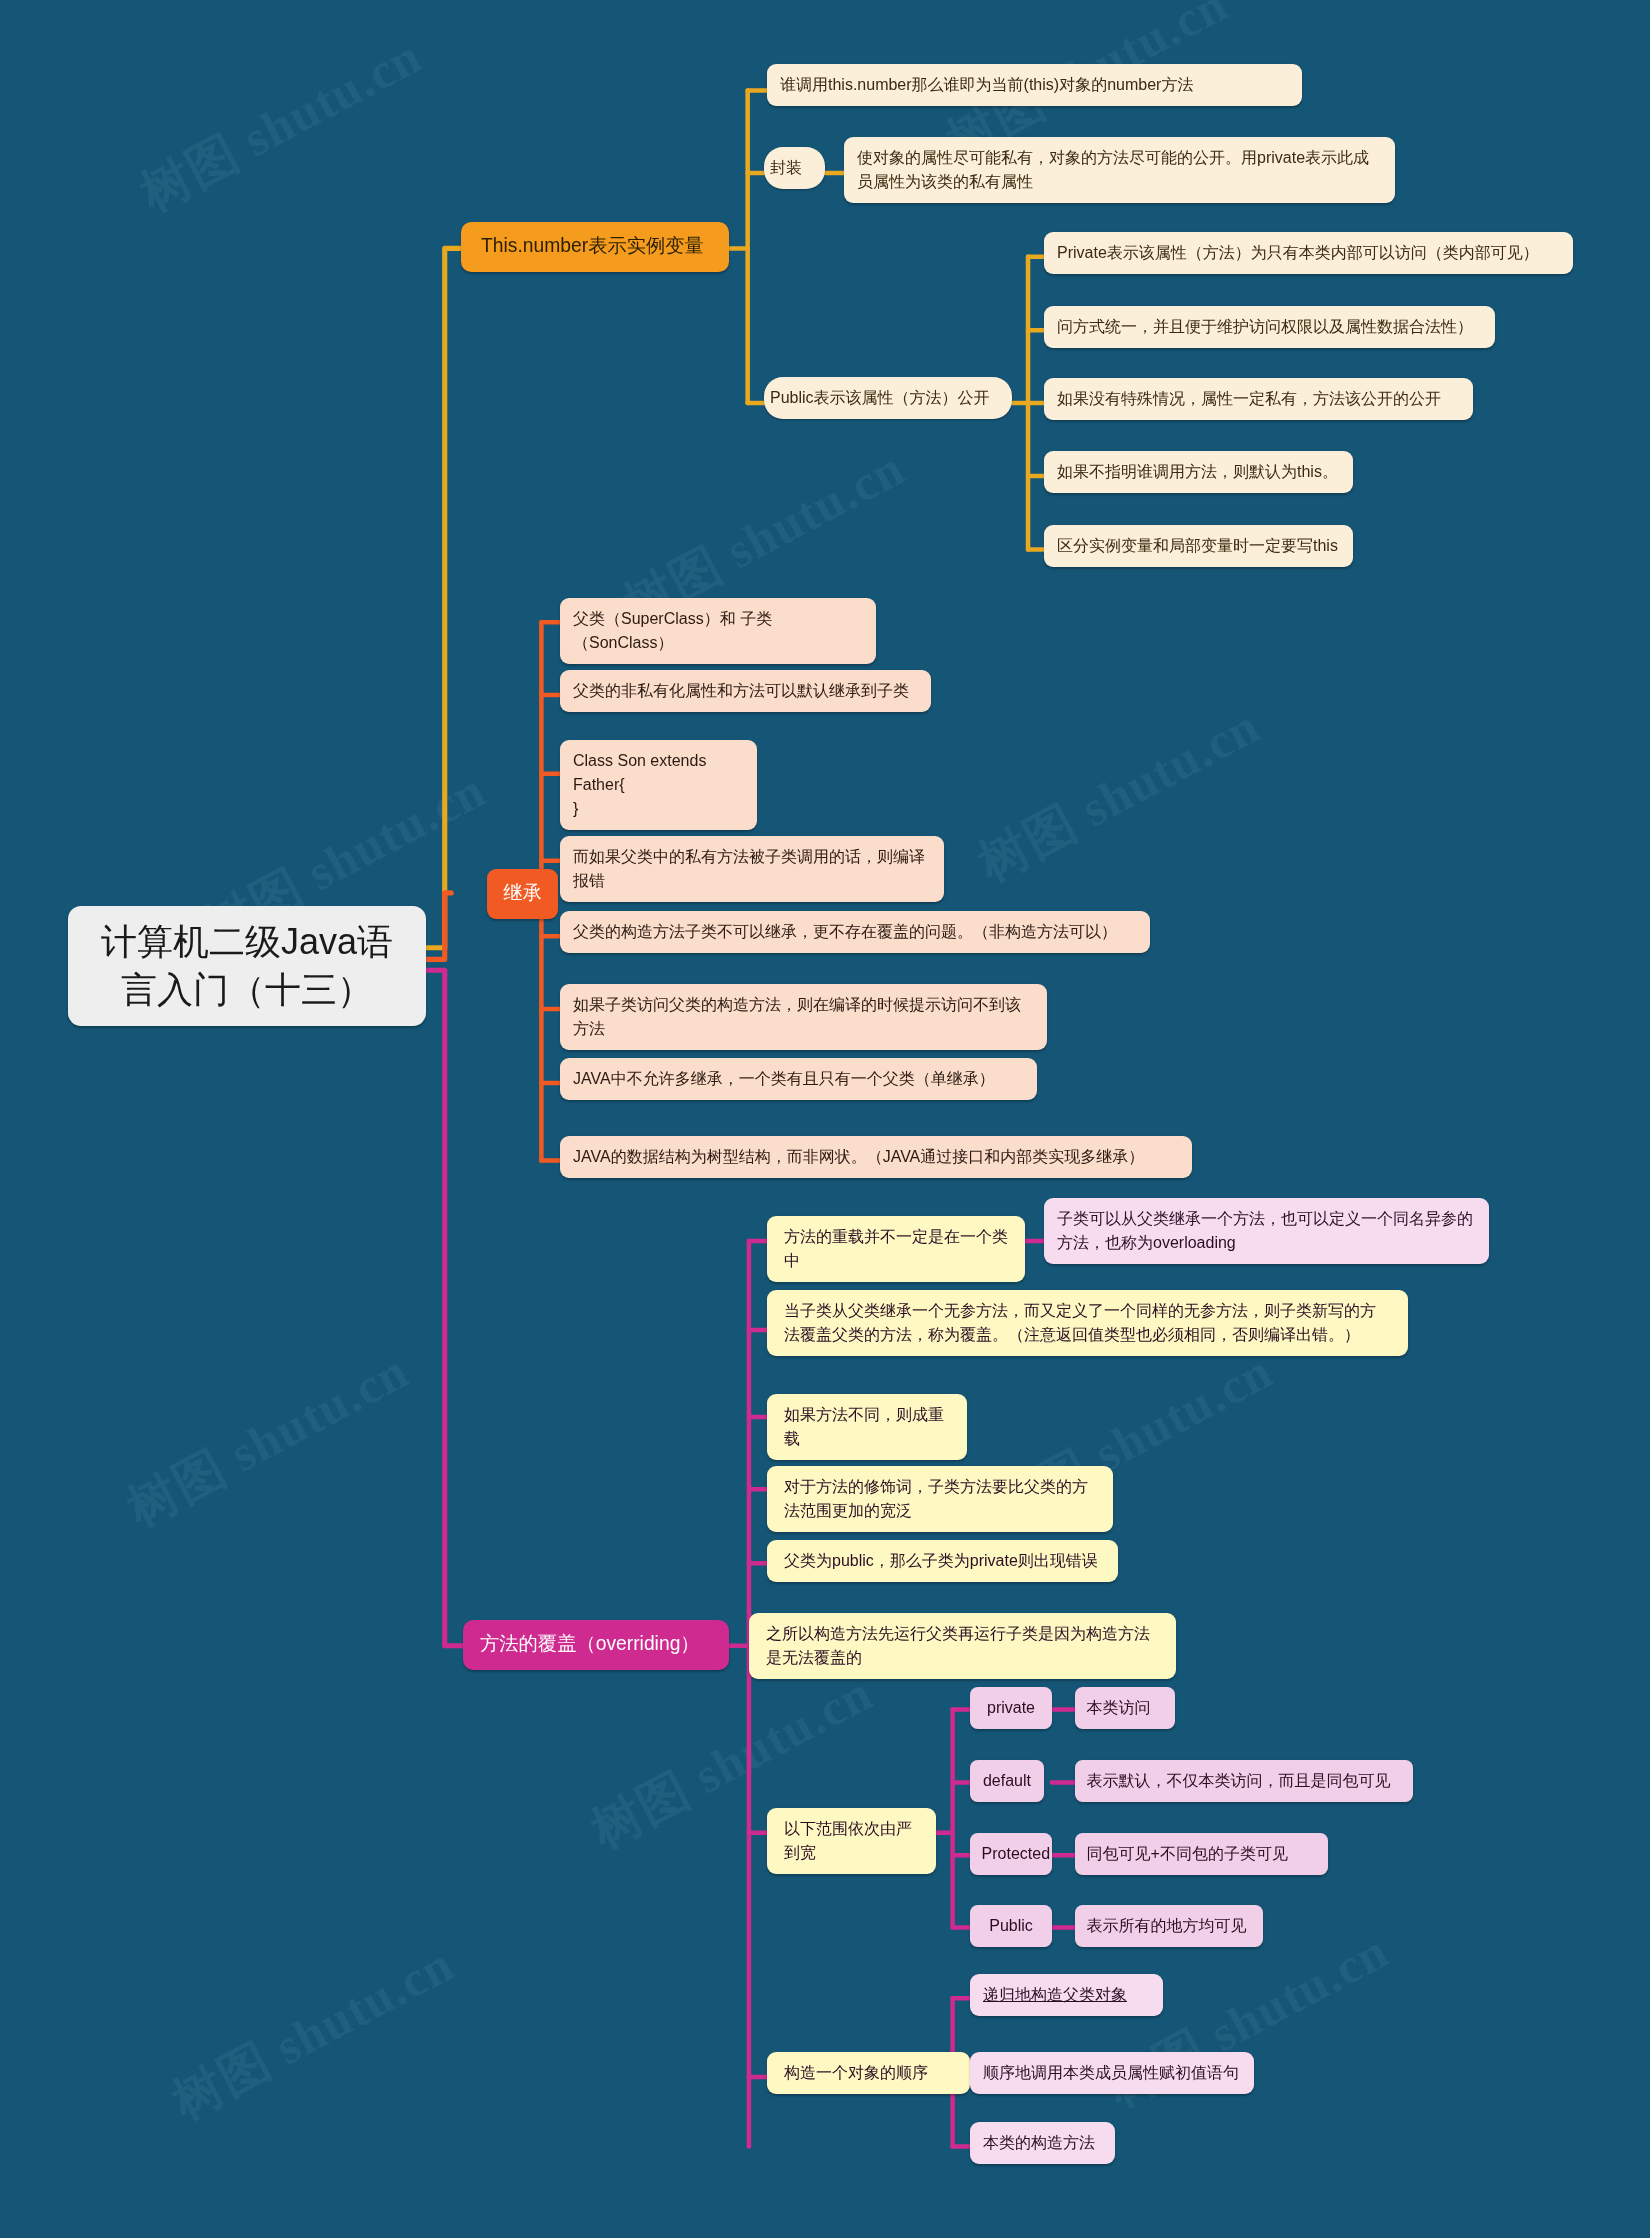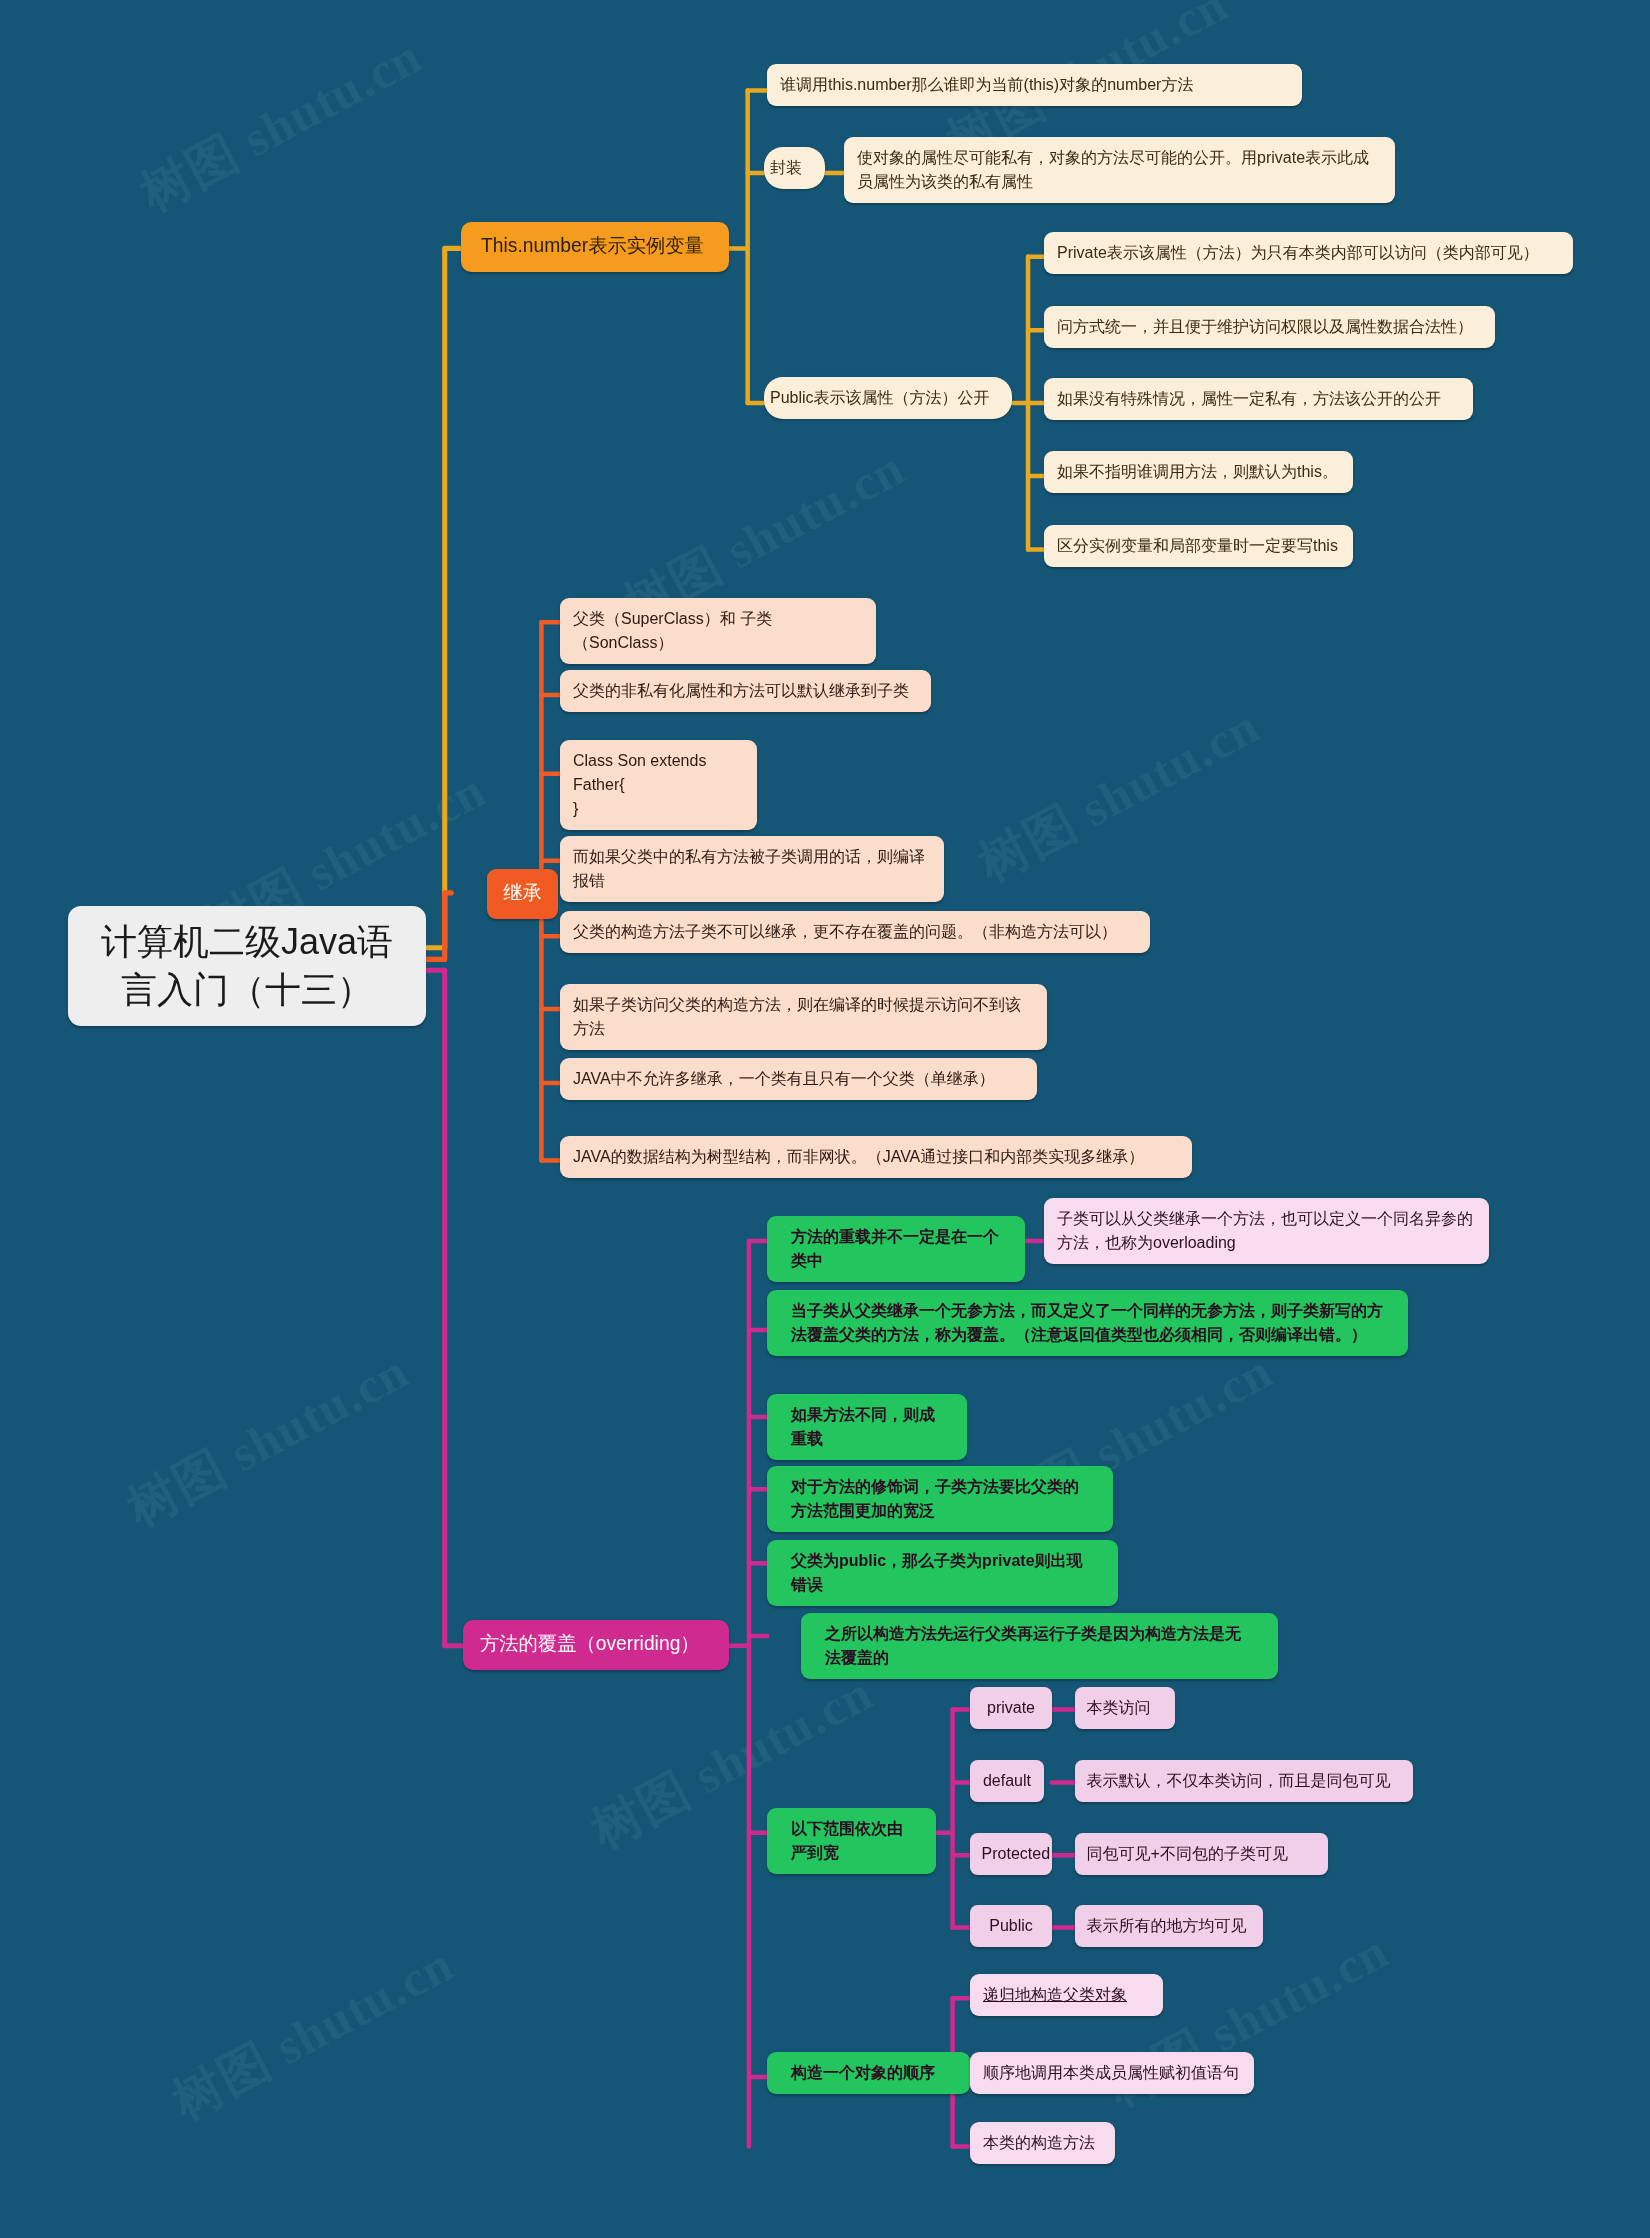--- a/index.html
+++ b/index.html
@@ -94,26 +94,25 @@
 
   
   .b3-main{
     background:#cf2a8f;
     color:#ffffff;
     font-size:19.3px;
     padding:10.3px 17px;
     border-radius:10.3px;
   }
   .b3-sub{
-    background:#22c55e;
+    background:#fef9c3;
     color:#2b0d22;
     font-size:16px;
-    padding:9px 24px;
-    border-radius:9px;
-    font-weight:bold;
+    padding:9px 17px;
+    border-radius:9px;
   }
   .b3-leaf{
     background:#f7dcf0;
     color:#2b0d22;
     font-size:16px;
     padding:9px 13px;
     border-radius:9px;
   }
   .b3-chip{
     background:#f2cfe8;
@@ -314,21 +313,21 @@
   </div>
 
   <div class="node b3-sub" style="left:767px; top:1466px; width:346px;">
     <span>对于方法的修饰词，子类方法要比父类的方法范围更加的宽泛</span>
   </div>
 
   <div class="node b3-sub" style="left:767px; top:1540px; width:351px;">
     <span>父类为public，那么子类为private则出现错误</span>
   </div>
 
-  <div class="node b3-sub" style="left:801px; top:1613px; width:477px;justify-content:center;">
+  <div class="node b3-sub" style="left:749px; top:1613px; width:427px;justify-content:center;">
     <span>之所以构造方法先运行父类再运行子类是因为构造方法是无法覆盖的</span>
   </div>
 
   <div class="node b3-sub" style="left:767px; top:1808px; width:169px;">
     <span>以下范围依次由严到宽</span>
   </div>
 
   <div class="node b3-chip" style="left:970px; top:1687px; width:82px;">
     <span>private</span>
   </div>

